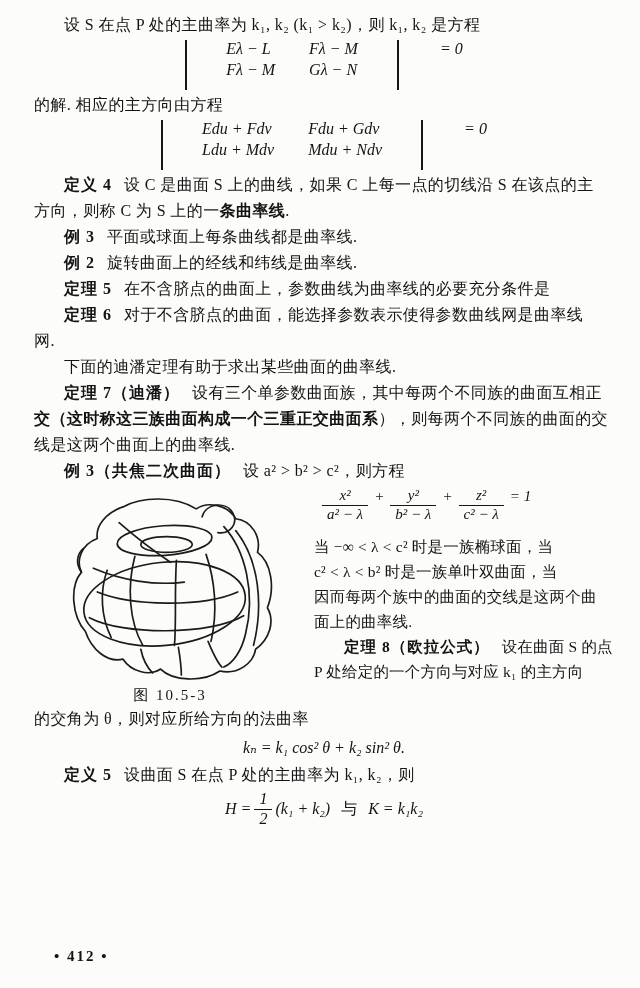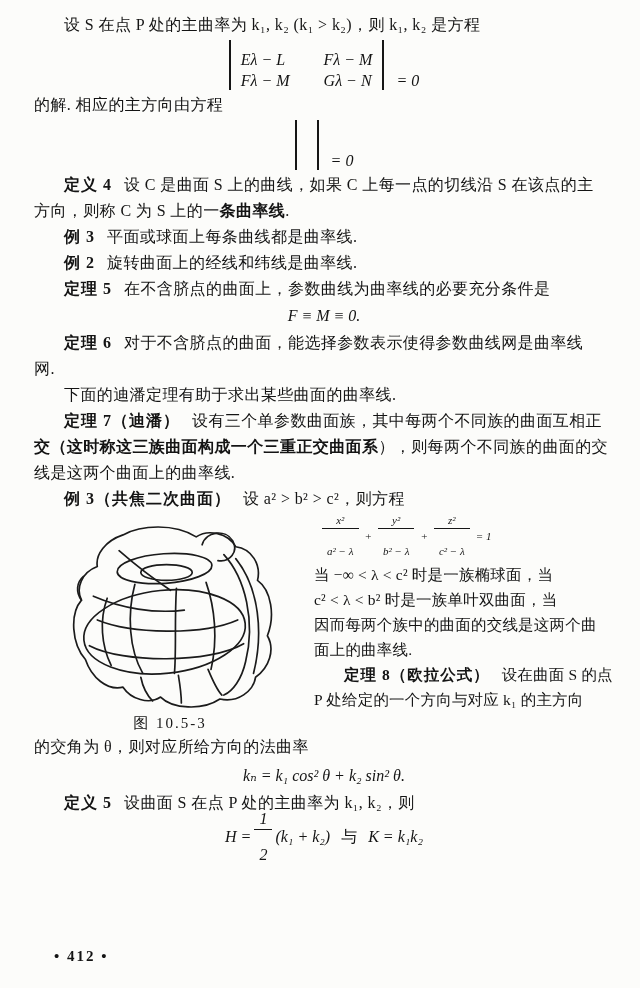--- a/index.html
+++ b/index.html
@@ -10,40 +10,40 @@
     box-sizing:border-box;padding:12px 26px 0 34px;
   }
   .ln{font-size:16px;line-height:26px;white-space:nowrap;letter-spacing:.4px;}
   .indent{padding-left:30px;}
   .lbl{font-weight:bold;margin-right:12px;letter-spacing:1px;}
   .b{font-weight:bold;}
   
   .cf{display:flex;justify-content:center;align-items:center;font-size:16px;}
   .cf.simple{height:28px;font-style:italic;}
   
-  .detwrap{display:flex;justify-content:center;align-items:flex-end;height:50px;margin:2px 0;}
+  .detwrap{display:flex;justify-content:center;align-items:flex-start;height:50px;margin:2px 0;gap:29px;}
   .detbar{width:2px;background:#161616;align-self:stretch;}
   .detbar.l{margin-right:10px;} .detbar.r{margin-left:10px;}
   .mat{display:grid;grid-template-columns:auto auto;column-gap:34px;row-gap:3px;
        font-style:italic;font-size:16px;text-align:left;}
   .detrhs{margin-left:12px;font-style:italic;}
   
   .frac{display:inline-flex;flex-direction:column;align-items:center;
         vertical-align:-40%;font-style:italic;line-height:1.05;}
   .frac .num{padding:0 5px 1px;}
-  .frac .den{border-top:1.5px solid #161616;padding:17px 5px 0;}
+  .frac .den{border-top:1.5px solid #161616;padding:1px 5px 0;}
   .op{margin:0 6px;font-style:italic;}
   
   .twocol{display:flex;margin-top:4px;}
   .figcol{width:272px;flex:none;}
   .figcol svg{display:block;margin-left:2px;}
   .figcap{text-align:center;font-size:15px;letter-spacing:2px;line-height:22px;}
   .rcol{flex:1;padding-left:8px;}
   .rcol .ln{font-size:15.5px;line-height:25px;letter-spacing:.2px;}
-  .eqconf{display:flex;align-items:center;height:40px;margin:0 0 6px 8px;font-size:11px;}
+  .eqconf{display:flex;height:40px;margin:0 0 6px 8px;font-size:15px;}
   
   .sec{font-size:21px;letter-spacing:1px;line-height:26px;margin:14px 0 8px;font-weight:600;}
   .eqh{display:flex;justify-content:center;align-items:center;height:42px;font-size:16px;}
   .eqh .seg{font-style:italic;margin:0 3px;}
   .eqh .cn{font-style:normal;margin:0 8px;}
   .pagenum{position:absolute;left:54px;top:948px;font-size:15px;font-weight:bold;letter-spacing:2px;}
 </style>
 </head>
 <body>
 
@@ -60,20 +60,26 @@
       <span>Gλ − N</span>
     </span>
     <span class="detbar r"></span>
     <span class="detrhs">= 0</span>
   </div>
 
   <div class="ln">的解. 相应的主方向由方程</div>
 
   <div class="detwrap">
     <span class="detbar l"></span>
+    <span class="mat">
+      <span>Edu + Fdv</span>
+      <span>Fdu + Gdv</span>
+      <span>Ldu + Mdv</span>
+      <span>Mdu + Ndv</span>
+    </span>
     <span class="detbar r"></span>
     <span class="detrhs">= 0</span>
   </div>
 
 
   <div class="ln indent">
     <span class="lbl">定义 4</span><span>设 C 是曲面 S 上的曲线，如果 C 上每一点的切线沿 S 在该点的主</span>
   </div>
   <div class="ln">
     <span>方向，则称 C 为 S 上的一</span><span class="b">条曲率线</span><span>.</span>
@@ -82,21 +88,20 @@
   <div class="ln indent">
     <span class="lbl">例 3</span><span>平面或球面上每条曲线都是曲率线.</span>
   </div>
   <div class="ln indent">
     <span class="lbl">例 2</span><span>旋转曲面上的经线和纬线是曲率线.</span>
   </div>
 
   <div class="ln indent">
     <span class="lbl">定理 5</span><span>在不含脐点的曲面上，参数曲线为曲率线的必要充分条件是</span>
   </div>
-  <div class="cf simple">F ≡ M ≡ 0.</div>
 
   <div class="ln indent">
     <span class="lbl">定理 6</span><span>对于不含脐点的曲面，能选择参数表示使得参数曲线网是曲率线</span>
   </div>
   <div class="ln">网.</div>
 
   <div class="ln indent">下面的迪潘定理有助于求出某些曲面的曲率线.</div>
 
   <div class="ln indent">
     <span class="lbl">定理 7（迪潘）</span><span>设有三个单参数曲面族，其中每两个不同族的曲面互相正</span>

